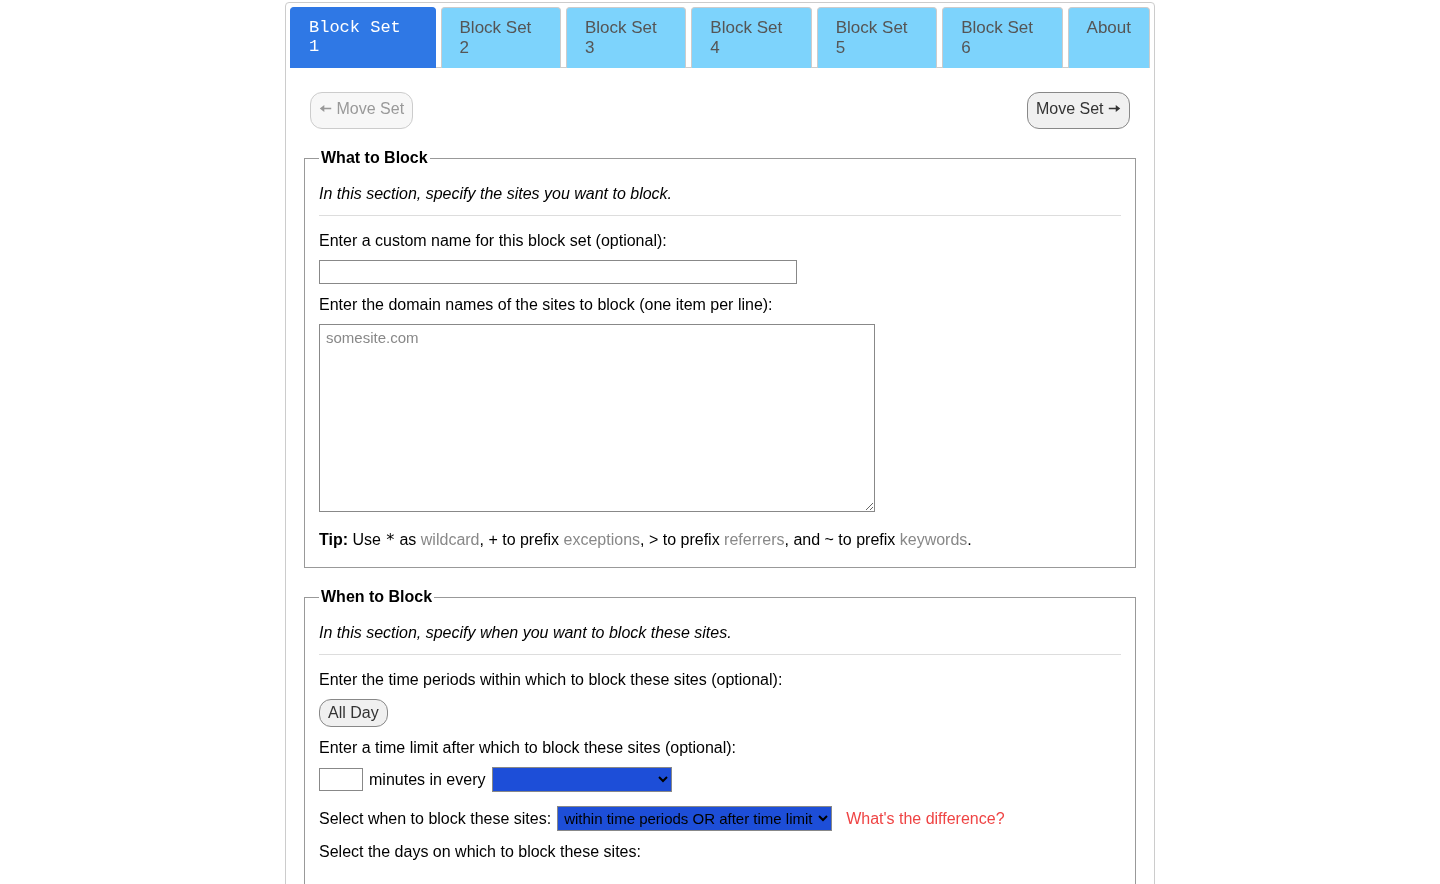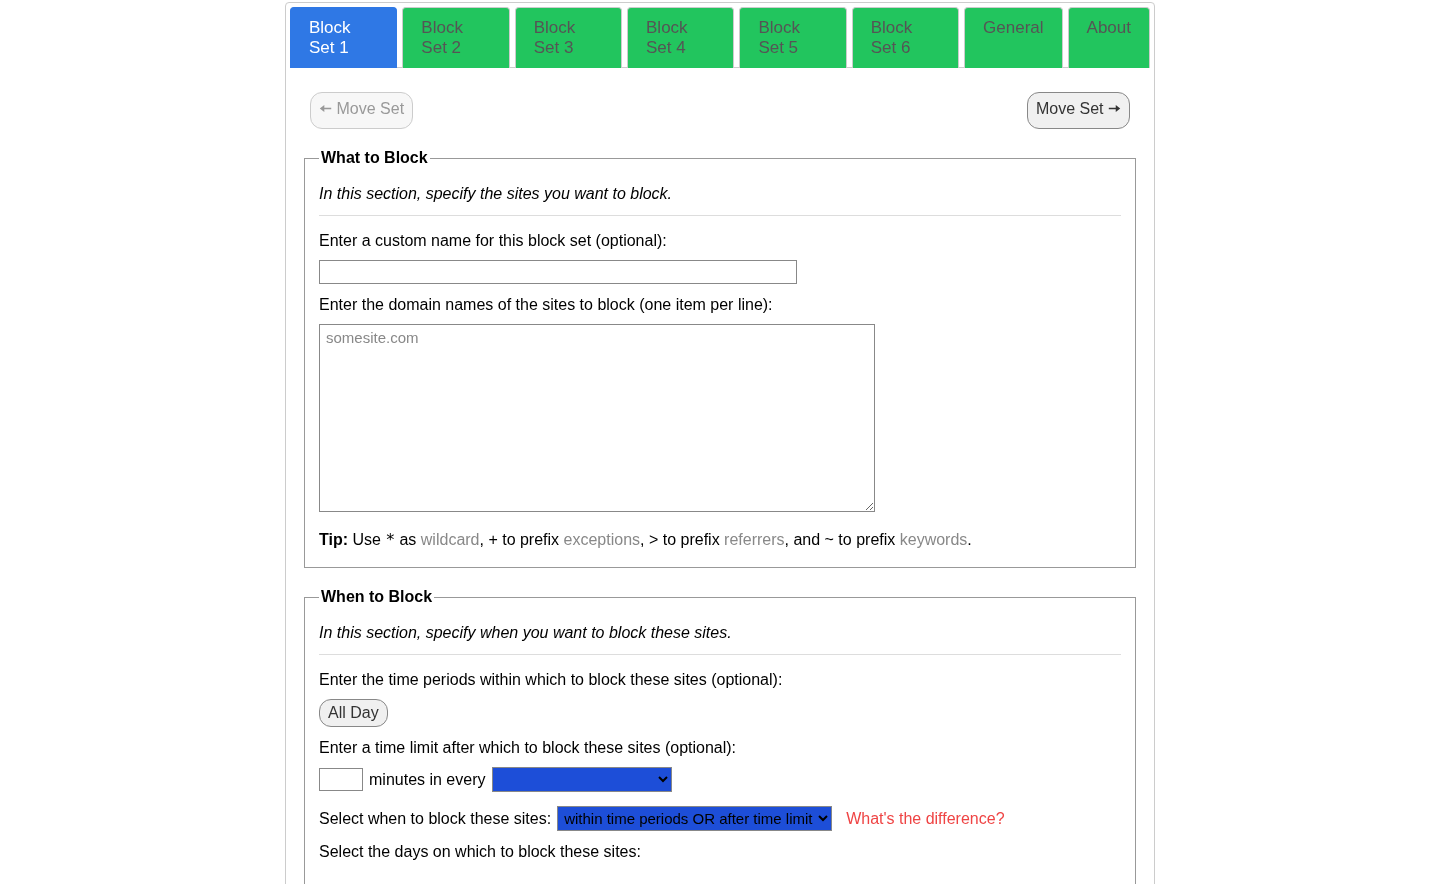--- a/index.html
+++ b/index.html
@@ -22,33 +22,34 @@
     background: #fff;
   }
   .tabs {
     display: flex;
     gap: 5px;
     border-bottom: 1px solid #ccc;
     padding-bottom: 0;
   }
   .tab {
     padding: 10px 18px;
-    background: #22c55e;
+    background: #7dd3fc;
     border: 1px solid #ccc;
     border-bottom: none;
     border-radius: 4px 4px 0 0;
     color: #555;
     font-size: 17px;
     cursor: pointer;
     margin-bottom: -1px;
   }
   .tab.active {
     background: #2f78e5;
     color: #fff;
     border-color: #2f78e5;
+    font-family: Liberation Mono, monospace;
   }
   .content {
     padding: 12px 14px 0 14px;
   }
   .move-row {
     display: flex;
     justify-content: space-between;
     margin: 12px 0 20px 0;
     padding: 0 6px;
   }
@@ -162,21 +163,20 @@
 
 <div class="container">
 
   <div class="tabs">
     <div class="tab active">Block Set 1</div>
     <div class="tab">Block Set 2</div>
     <div class="tab">Block Set 3</div>
     <div class="tab">Block Set 4</div>
     <div class="tab">Block Set 5</div>
     <div class="tab">Block Set 6</div>
-    <div class="tab">General</div>
     <div class="tab">About</div>
   </div>
 
   <div class="content">
 
     <div class="move-row">
       <button class="btn" disabled="">🠄 Move Set</button>
       <button class="btn">Move Set 🠆</button>
     </div>
 

